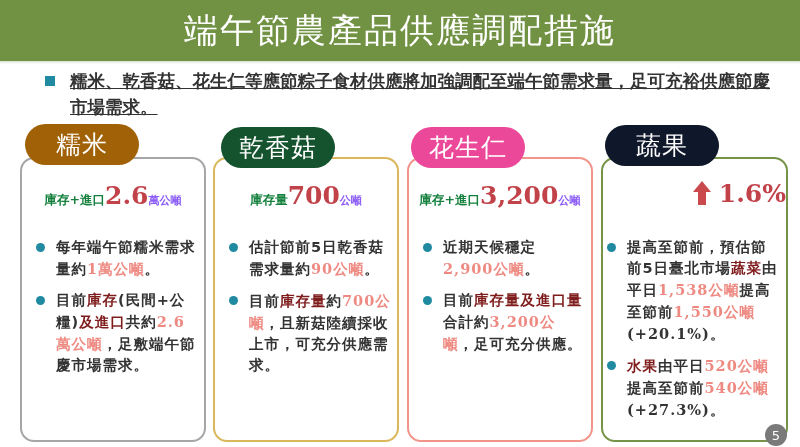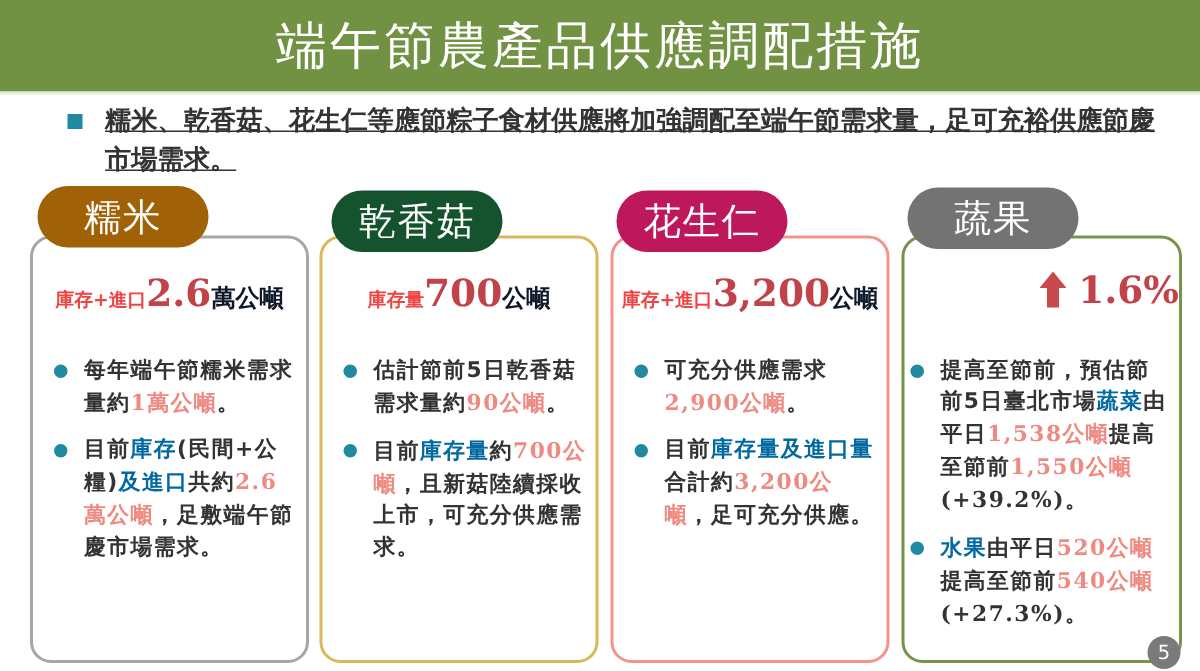--- a/index.html
+++ b/index.html
@@ -35,34 +35,34 @@
     }
     .tab {
       position: absolute; top: -35px; left: 3px; height: 41px; width: 114px;
       border-radius: 21px; color: #ffffff; font-size: 25px;
       display: flex; align-items: center; justify-content: center; letter-spacing: 1px;
       z-index: 2;
     }
     .headline {
       position: absolute; left: 0; right: 0; top: 22px; text-align: center; white-space: nowrap;
     }
-    .headline .lbl { color: #ef4444; font-size: 12.5px; font-weight: bold; }
+    .headline .lbl { color: #15803d; font-size: 12.5px; font-weight: bold; }
     .headline .num { color: #c2424a; font-family: "DejaVu Serif", "Liberation Serif", serif; font-weight: bold; font-size: 25px; }
-    .headline .unit { color: #0f172a; font-size: 16px; font-weight: bold; }
+    .headline .unit { color: #8b5cf6; font-size: 11px; font-weight: bold; }
 
     .bullets { position: absolute; left: 12px; right: 6px; top: 78px; list-style: none; }
     .bullets li {
       position: relative; padding-left: 22px; font-size: 14.5px; line-height: 21px;
       font-weight: bold; color: #333333; margin-bottom: 10px; letter-spacing: 1px;
     }
     .bullets li::before {
       content: ""; position: absolute; left: 2px; top: 6px; width: 9px; height: 9px;
       border-radius: 50%; background: #1f8aa0;
     }
-    .hl { color: #0369a1; }
+    .hl { color: #7f1d1d; }
     .hln { color: #ee8a82; font-family: "DejaVu Serif", "Liberation Serif", serif; }
     .sn { font-family: "DejaVu Serif", "Liberation Serif", serif; }
 
     .arrow-up {
       display: inline-block; position: relative; width: 18px; height: 24px; vertical-align: -3px; margin-right: 8px;
     }
     .arrow-up .head { position: absolute; left: 0; top: 0; width: 0; height: 0;
       border-left: 9px solid transparent; border-right: 9px solid transparent; border-bottom: 11px solid #c9494d; }
     .arrow-up .stem { position: absolute; left: 5px; top: 10px; width: 8px; height: 14px; background: #c9494d; }
 
@@ -100,34 +100,34 @@
   <div class="headline">
     <span class="lbl">庫存量</span><span class="num">700</span><span class="unit">公噸</span>
   </div>
   <ul class="bullets">
       <li><span>估計節前5日乾香菇需求量約</span><span class="hln">90公噸</span><span>。</span></li>
       <li><span>目前</span><span class="hl">庫存量</span><span>約</span><span class="hln">700公噸</span><span>，且新菇陸續採收上市，可充分供應需求。</span></li>
     </ul>
 </div>
 
 <div class="card" id="card-2" style="left: 407px; width: 186px; border-color: rgb(243, 148, 138);">
-  <div class="tab" style="left: 2px; top: -32px; background: #be185d;">花生仁</div>
+  <div class="tab" style="left: 2px; top: -32px; background: #ec4899;">花生仁</div>
   <div class="headline">
     <span class="lbl">庫存+進口</span><span class="num">3,200</span><span class="unit">公噸</span>
   </div>
   <ul class="bullets">
-      <li><span>可充分供應需求</span><span class="hln">2,900公噸</span><span>。</span></li>
+      <li><span>近期天候穩定</span><span class="hln">2,900公噸</span><span>。</span></li>
       <li><span>目前</span><span class="hl">庫存量及進口量</span><span>合計約</span><span class="hln">3,200公噸</span><span>，足可充分供應。</span></li>
     </ul>
 </div>
 
 <div class="card" id="card-3" style="left: 601px; width: 187px; border-color: rgb(117, 148, 71);">
-  <div class="tab" style="left: 2px; top: -34px; background: #737373;">蔬果</div>
+  <div class="tab" style="left: 2px; top: -34px; background: #0f172a;">蔬果</div>
   <div class="headline" style="left:30px; text-align:right; top:20px;">
     <span class="arrow-up"><span class="head"></span><span class="stem"></span></span><span class="num">1.6%</span>
   </div>
   <ul class="bullets" style="left:2px;">
-      <li><span>提高至節前，預估節前5日臺北市場</span><span class="hl">蔬菜</span><span>由平日</span><span class="hln">1,538公噸</span><span>提高至節前</span><span class="hln">1,550公噸</span><span class="sn">(+39.2%)</span><span>。</span></li>
+      <li><span>提高至節前，預估節前5日臺北市場</span><span class="hl">蔬菜</span><span>由平日</span><span class="hln">1,538公噸</span><span>提高至節前</span><span class="hln">1,550公噸</span><span class="sn">(+20.1%)</span><span>。</span></li>
       <li><span class="hl">水果</span><span>由平日</span><span class="hln">520公噸</span><span>提高至節前</span><span class="hln">540公噸</span><span class="sn">(+27.3%)</span><span>。</span></li>
     </ul>
 </div>
 
 <div class="page-num">5</div>
 
 </body></html>

